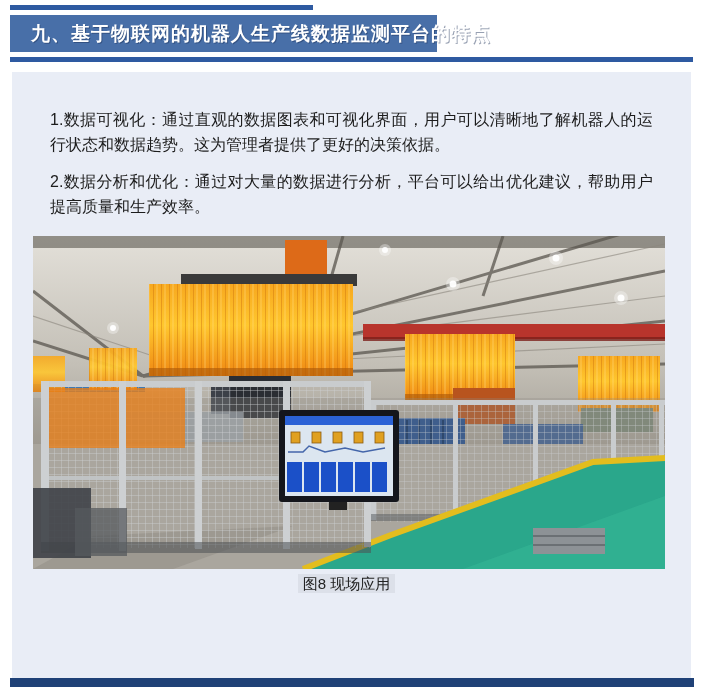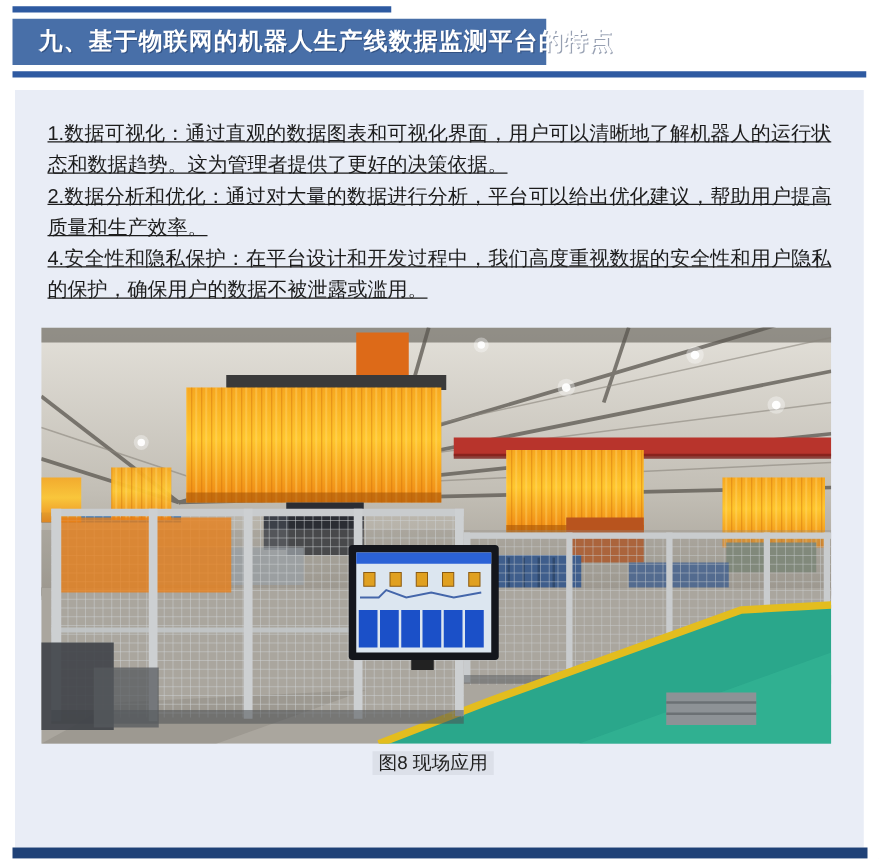--- a/index.html
+++ b/index.html
@@ -8,21 +8,21 @@
 
   .top-accent{position:absolute;left:10px;top:5px;width:303px;height:5px;background:var(--accent-bar,#2e5aa1);}
   .title-box{position:absolute;left:10px;top:15px;width:427px;height:37px;background:var(--title-box,#486fa8);
              color:#ffffff;font-size:19px;font-weight:bold;line-height:37px;padding-left:21px;box-sizing:border-box;
              letter-spacing:1px;text-shadow:1px 1px 0 rgba(25,45,85,.45);white-space:nowrap;}
   .divider{position:absolute;left:10px;top:57px;width:683px;height:5px;background:var(--accent-bar,#2e5aa1);}
 
   .panel{position:absolute;left:12px;top:72px;width:679px;height:606px;background:var(--panel-bg,#e9edf6);
          box-sizing:border-box;padding:23px 26px 0 26px;overflow:hidden;}
   .bodytext{color:#1c1c1c;font-size:16px;line-height:25px;text-align:justify;}
-  .bodytext p{margin:0;text-decoration:underline;}
+  .bodytext p{margin:12px;}
 
   figure{margin:17px 0 0 -5px;padding:0;width:632px;}
   .photo{display:block;width:632px;height:333px;}
   .caption{width:679px;margin:6px 0 0 -26px;text-align:center;font-size:15px;color:#222;}
   .caption span{background:var(--caption-hl,#dce0e9);padding:1px 5px;}
 
   .footer-accent{position:absolute;left:10px;top:678px;width:684px;height:9px;background:var(--footer-bar,#1f4177);}
 </style>
 </head>
 <body>
@@ -32,21 +32,20 @@
   <div class="top-accent"></div>
   <div class="title-box">
     <span>九、基于物联网的机器人生产线数据监测平台的特点</span>
   </div>
   <div class="divider"></div>
 
   <div class="panel">
     <div class="bodytext">
       <p>1.数据可视化：通过直观的数据图表和可视化界面，用户可以清晰地了解机器人的运行状态和数据趋势。这为管理者提供了更好的决策依据。</p>
       <p>2.数据分析和优化：通过对大量的数据进行分析，平台可以给出优化建议，帮助用户提高质量和生产效率。</p>
-      <p>4.安全性和隐私保护：在平台设计和开发过程中，我们高度重视数据的安全性和用户隐私的保护，确保用户的数据不被泄露或滥用。</p>
     </div>
 
     <figure>
       <svg class="photo" viewBox="0 0 632 333" preserveAspectRatio="none" xmlns="http://www.w3.org/2000/svg">
         <defs>
           <linearGradient id="ceil" x1="0" y1="0" x2="0" y2="1">
             <stop offset="0" stop-color="#e3e0d9"></stop>
             <stop offset="0.6" stop-color="#c3bfb6"></stop>
             <stop offset="1" stop-color="#a29d93"></stop>
           </linearGradient>

